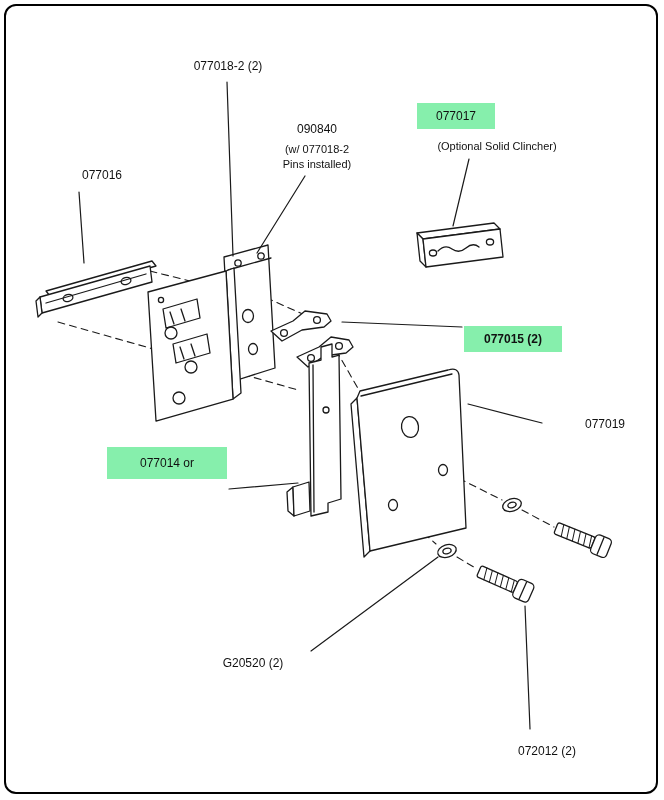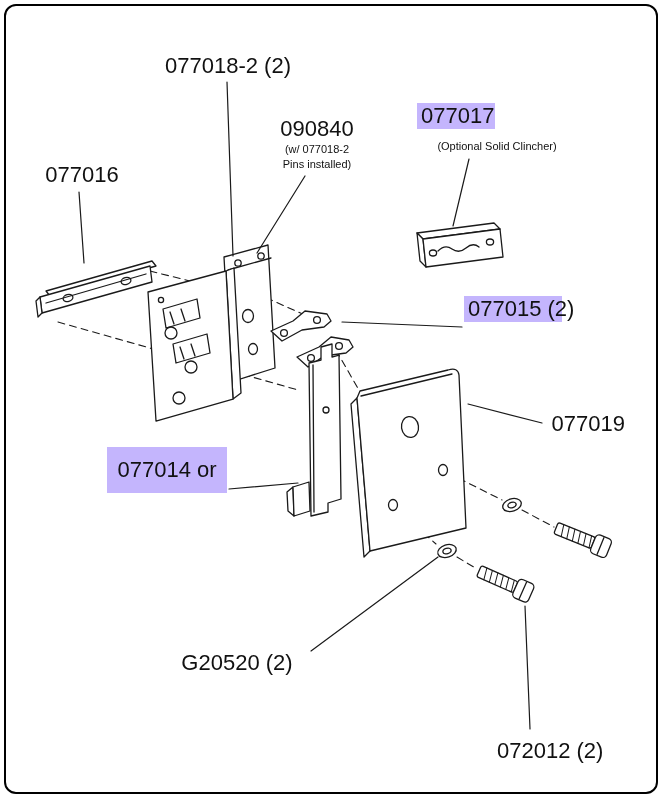--- a/index.html
+++ b/index.html
@@ -6,37 +6,37 @@
   body{
     width:664px;height:800px;position:relative;background:#ffffff;
     font-family:"Liberation Sans", sans-serif;color:#111;overflow:hidden;
   }
   .frame{
     position:absolute;left:4px;top:4px;width:650px;height:786px;
     border:2px solid #000;border-radius:12px;background:#fff;
   }
   svg.drawing{position:absolute;left:0;top:0;width:664px;height:800px;}
   .label{
-    position:absolute;font-size:22px;line-height:22px;text-align:center;
+    position:absolute;font-size:12px;line-height:22px;text-align:center;
     white-space:nowrap;
   }
   .sub{font-size:11px;line-height:15px;}
-  .hl{background:#c4b5fd;padding:2px 4px;}
+  .hl{background:#86efac;padding:2px 4px;}
   
   .lbl-pins{left:158px;top:55px;width:140px;}
-  .lbl-bar{left:42px;top:164px;width:80px;text-align:center;}
+  .lbl-bar{left:42px;top:164px;width:80px;text-align:right;}
   .lbl-plate{left:257px;top:118px;width:120px;}
   .lbl-plate-sub1{left:257px;top:142px;width:120px;}
   .lbl-plate-sub2{left:257px;top:157px;width:120px;}
   .lbl-opt{left:417px;top:103px;width:70px;}
   .lbl-opt-sub{left:406px;top:139px;width:182px;}
-  .lbl-points{left:464px;top:296px;width:90px;}
+  .lbl-points{left:464px;top:326px;width:90px;font-weight:bold;}
   .lbl-face{left:545px;top:413px;width:80px;text-align:right;}
-  .lbl-blade{left:107px;top:447px;width:112px;line-height:26px;padding:10px 4px;}
-  .lbl-washers{left:181px;top:652px;width:112px;}
+  .lbl-blade{left:107px;top:447px;width:112px;line-height:26px;padding:3px 4px;}
+  .lbl-washers{left:197px;top:652px;width:112px;}
   .lbl-screws{left:497px;top:732px;width:100px;margin-top:8px;}
 </style>
 </head>
 <body>
 
 <div class="frame"></div>
 
 <svg class="drawing" viewBox="0 0 664 800">
   <g stroke="#1a1a1a" fill="#ffffff" stroke-width="1.3" stroke-linejoin="round" stroke-linecap="round">
 

